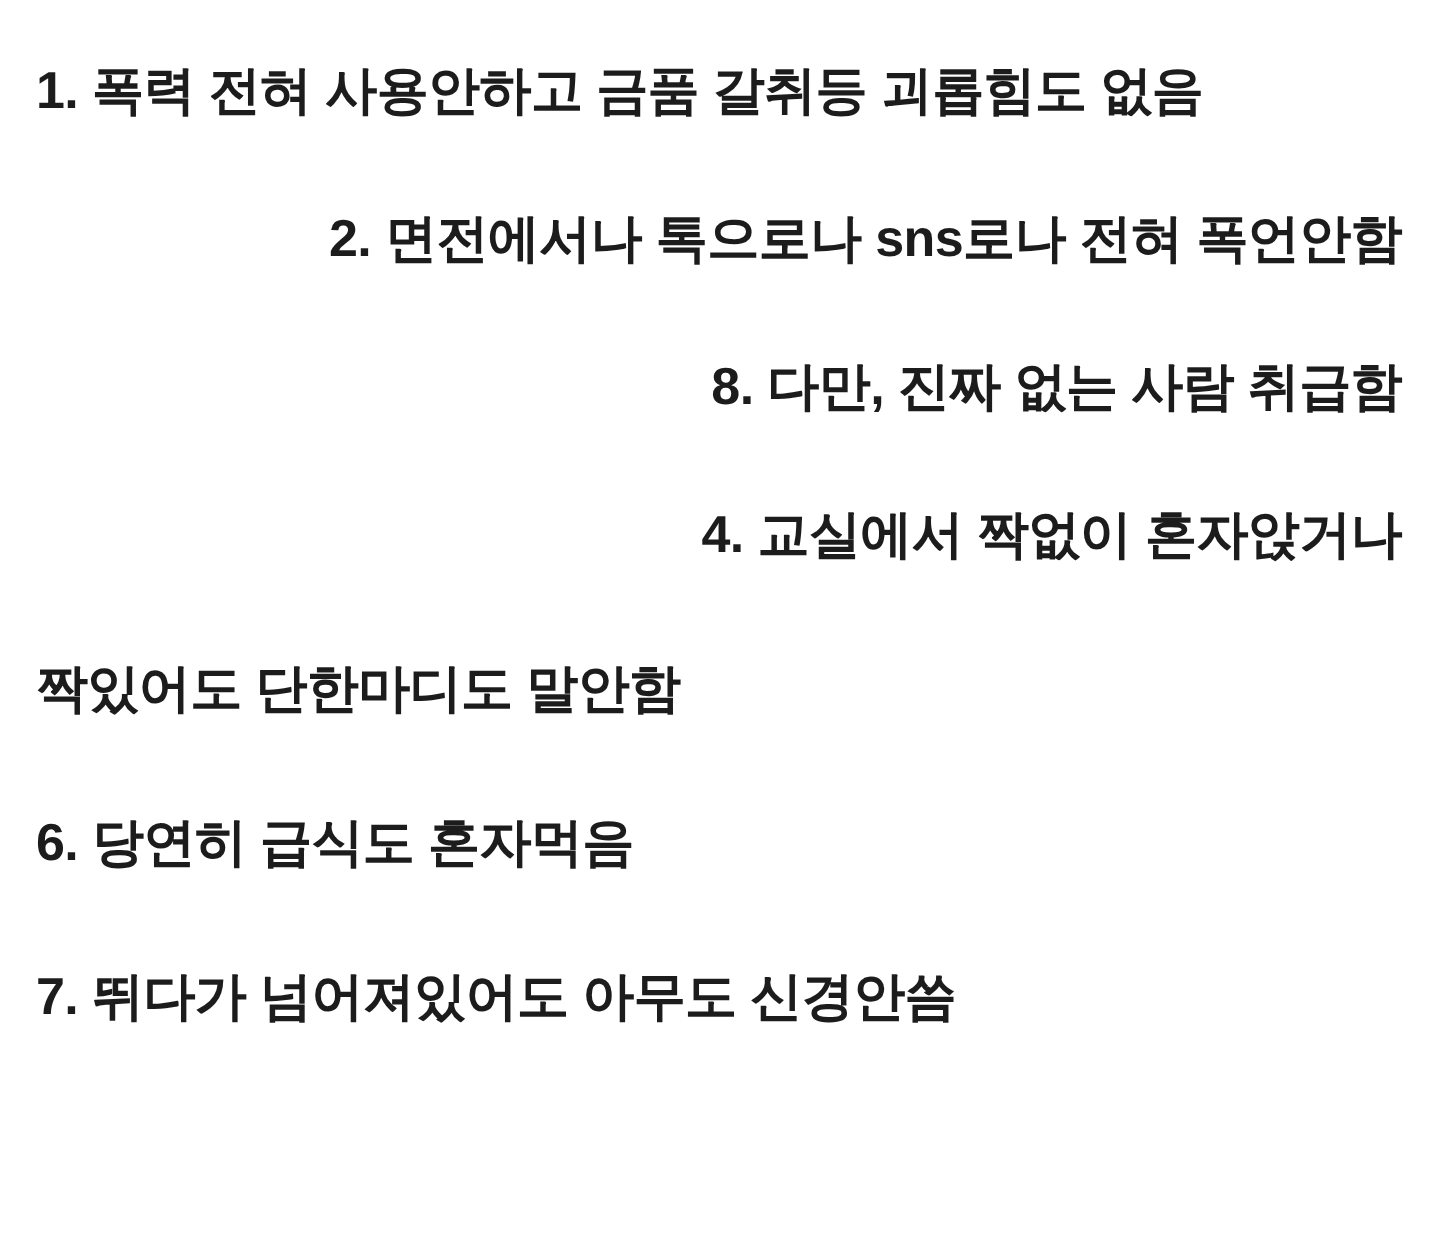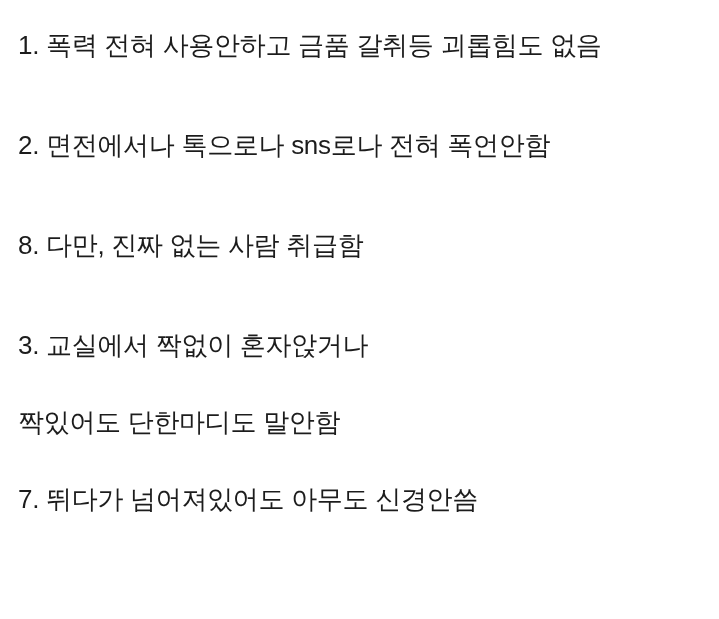--- a/index.html
+++ b/index.html
@@ -23,43 +23,44 @@
   }
   .lines {
     display: block;
   }
   .line {
     color: #1c1c1c;
     font-size: 26px;
     line-height: 30px;
     letter-spacing: -0.3px;
     white-space: pre;
-    font-weight: 400;
+    font-weight: 700;
     margin: 0;
     padding: 0;
   }
   
-  .line.gap-lg { margin-top: 70px; }
+  .line.gap-lg { margin-top: 44px; text-align: right; }
   .line.gap-md { margin-top: 47px; }
   .line.first { margin-top: 16px; }
   .bottom-edge {
     position: absolute;
     left: 0;
     right: 0;
     bottom: 0;
     height: 18px;
     background: #ffffff;
   }
 </style>
 </head>
 <body>
 
 <div class="page">
   <div class="lines">
     <p class="line first">1. 폭력 전혀 사용안하고 금품 갈취등 괴롭힘도 없음</p>
     <p class="line gap-lg">2. 면전에서나 톡으로나 sns로나 전혀 폭언안함</p>
     <p class="line gap-lg">8. 다만, 진짜 없는 사람 취급함</p>
-    <p class="line gap-lg">3. 교실에서 짝없이 혼자앉거나</p>
+    <p class="line gap-lg">4. 교실에서 짝없이 혼자앉거나</p>
     <p class="line gap-md">짝있어도 단한마디도 말안함</p>
+    <p class="line gap-md">6. 당연히 급식도 혼자먹음</p>
     <p class="line gap-md">7. 뛰다가 넘어져있어도 아무도 신경안씀</p>
   </div>
   <div class="bottom-edge"></div>
 </div>
 
 </body></html>

